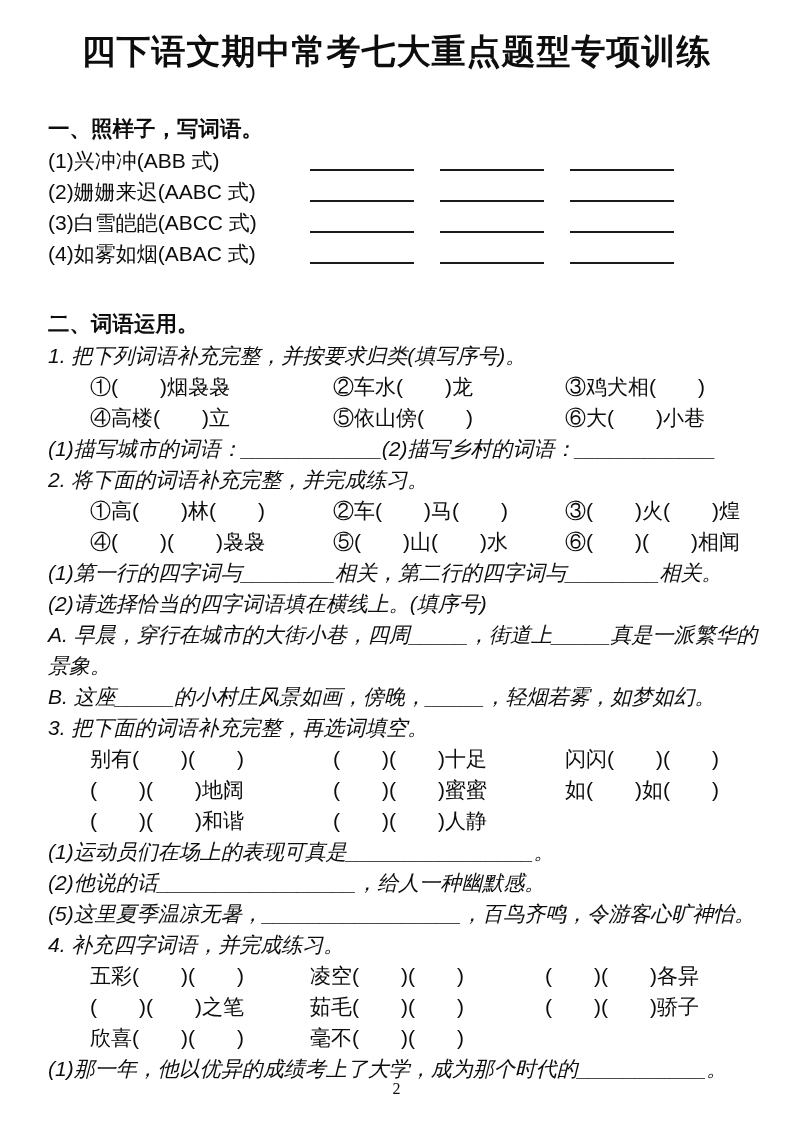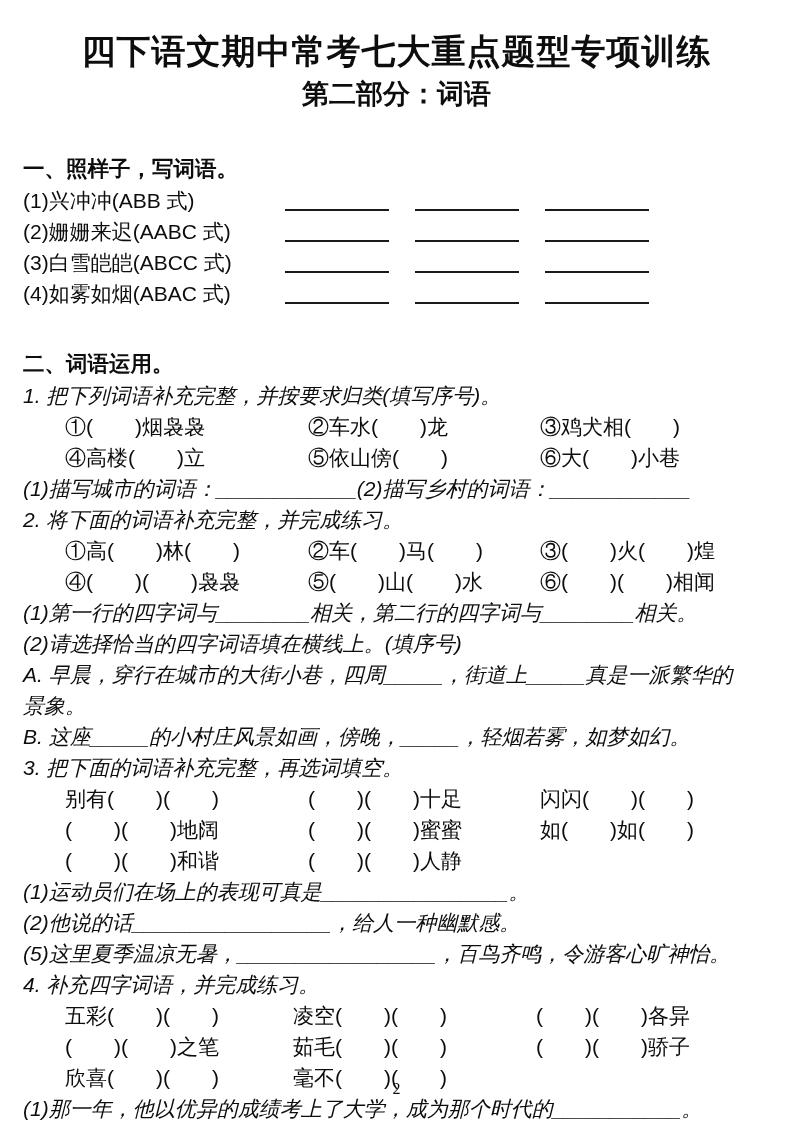--- a/index.html
+++ b/index.html
@@ -7,21 +7,21 @@
     padding: 0;
     background: #ffffff;
   }
   .page {
     position: relative;
     width: 793px;
     height: 1122px;
     margin: 0 auto;
     background: #ffffff;
     box-sizing: border-box;
-    padding: 0 23px;
+    padding: 0 48px;
     color: #0d0d0d;
     font-family: "Liberation Sans", sans-serif;
     overflow: hidden;
   }
   .title {
     margin: 0;
     padding-top: 28px;
     text-align: center;
     font-size: 34px;
     line-height: 46px;
@@ -58,21 +58,20 @@
     display: grid;
     grid-template-columns: 243px 232px 1fr;
     font-size: 21px;
     height: 31px;
     line-height: 31px;
     white-space: pre;
     margin-left: 42px;
   }
   .grid3.narrow {
     grid-template-columns: 220px 235px 1fr;
-    gap: 8px;
   }
   .s1row {
     display: flex;
     align-items: flex-end;
     height: 31px;
     font-size: 21px;
   }
   .s1label {
     width: 262px;
     line-height: 31px;
@@ -93,21 +92,20 @@
     font-size: 16px;
     font-family: "Liberation Serif", serif;
   }
 </style>
 </head>
 <body>
 
 <div class="page">
 
   <h1 class="title">四下语文期中常考七大重点题型专项训练</h1>
-  <h2 class="subtitle">第二部分：词语</h2>
 
   <div class="content">
 
     <div class="heading">一、照样子，写词语。</div>
 
     <div class="s1row">
       <span class="s1label">(1)兴冲冲(ABB 式)</span>
       <span class="blank"></span>
       <span class="blank"></span>
       <span class="blank"></span>

